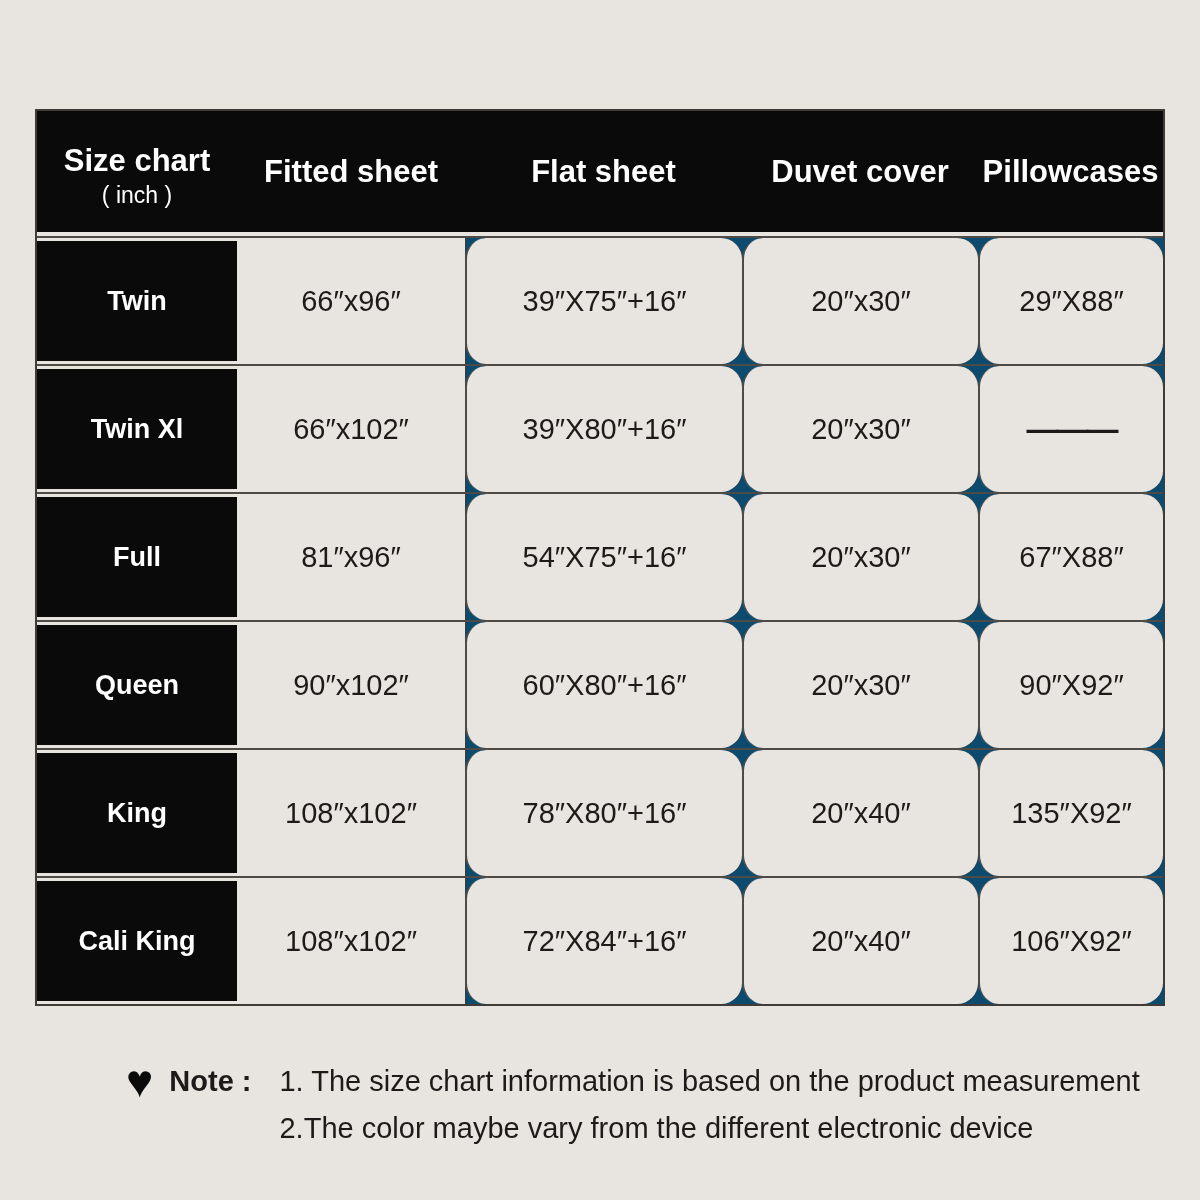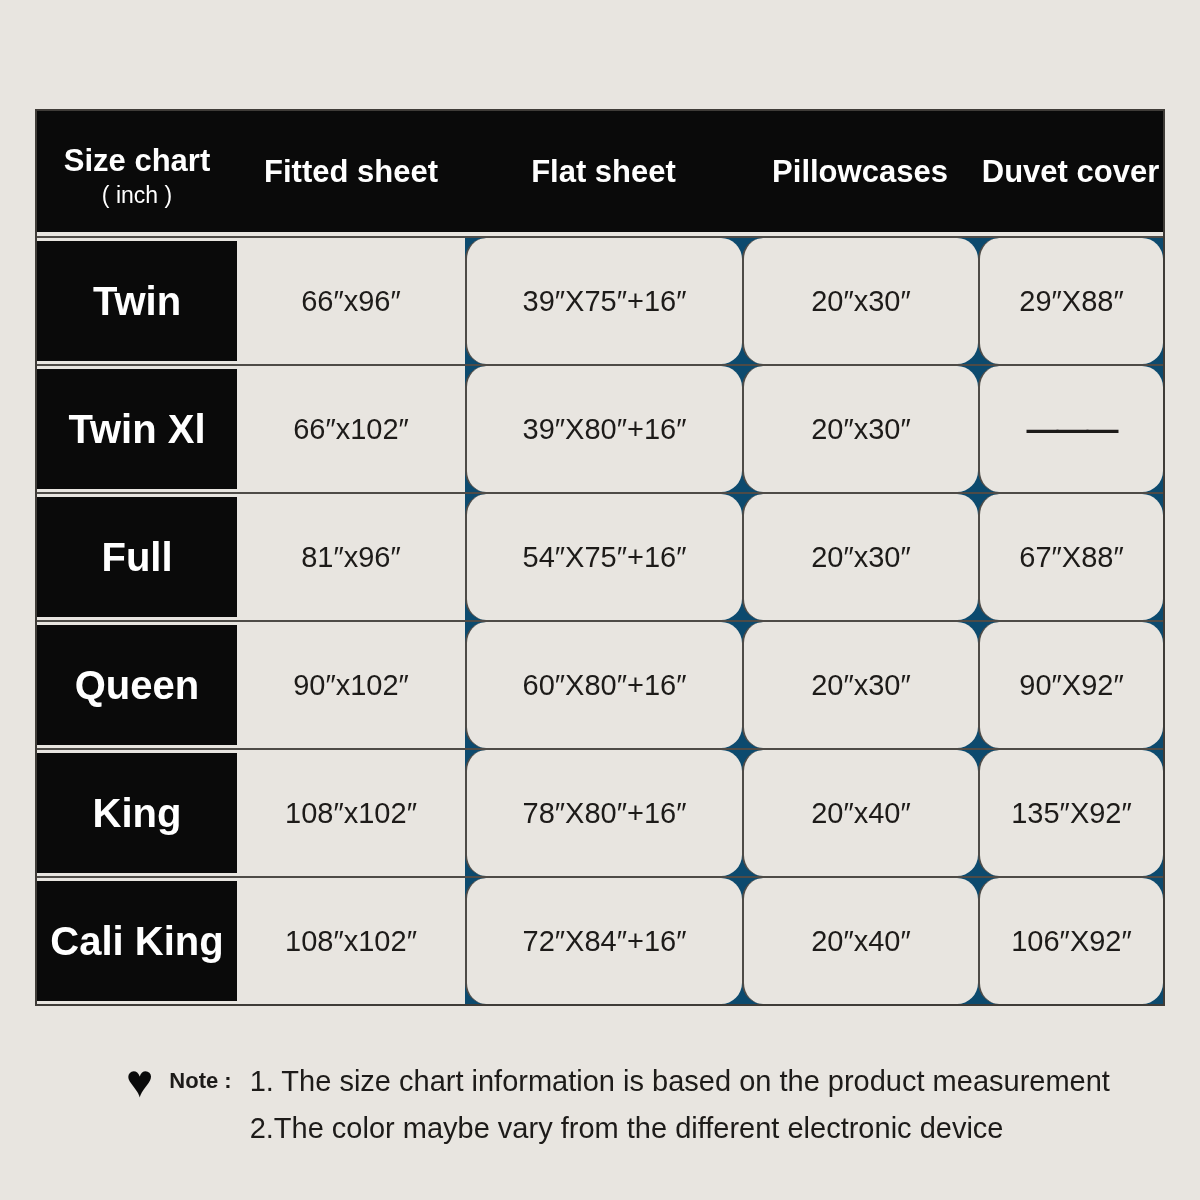--- a/index.html
+++ b/index.html
@@ -44,60 +44,60 @@
   }
   .td {
     display: flex; align-items: center; justify-content: center;
     font-size: 29px; color: #1d1b19;
     background: #e8e5e0;
   }
   .td.label {
     background: #0a0a0a;
     color: #ffffff;
     font-weight: 700;
-    font-size: 40px;
+    font-size: 27px;
     border-top: 3px solid #e8e5e0;
     border-bottom: 3px solid #e8e5e0;
   }
   .td.v { border-left: 2px solid #4e4b47; border-radius: 21px; }
   .td.dash { font-size: 32px; font-weight: 700; letter-spacing: -2px; }
 
   .note {
     position: absolute;
     left: 126px; top: 1058px;
     display: flex; align-items: flex-start;
     color: #1d1b19;
     white-space: nowrap;
   }
   .heart-icon {
     font-size: 46px; line-height: 46px;
     color: #0a0a0a;
     margin-right: 16px;
   }
   .note-label {
-    font-size: 22px; font-weight: 700;
+    font-size: 29px; font-weight: 700;
     line-height: 46px;
-    margin-right: 18px;
+    margin-right: 28px;
   }
   .note-lines { font-size: 29px; line-height: 47px; }
 </style>
 </head>
 <body>
 
 <div class="size-table">
 
   <div class="grid-row thead">
     <div class="th stacked">
       <div>Size chart</div>
       <div class="th-sub">( inch )</div>
     </div>
     <div class="th">Fitted sheet</div>
     <div class="th">Flat sheet</div>
+    <div class="th">Duvet cover</div>
     <div class="th">Pillowcases</div>
-    <div class="th">Duvet cover</div>
   </div>
 
   <div class="grid-row tr">
     <div class="td label">Twin</div>
     <div class="td">66″x96″</div>
     <div class="td v">39″X75″+16″</div>
     <div class="td v">20″x30″</div>
     <div class="td v">29″X88″</div>
   </div>
 

